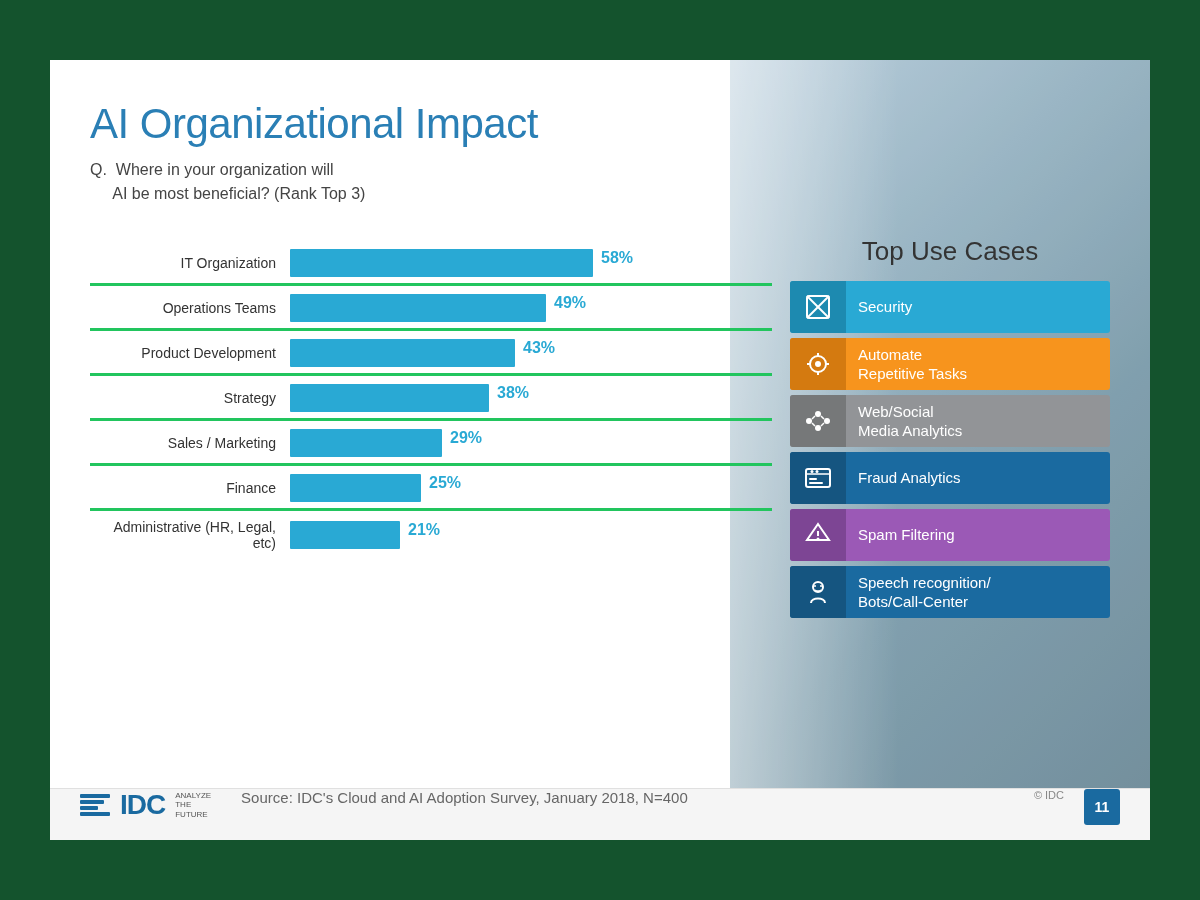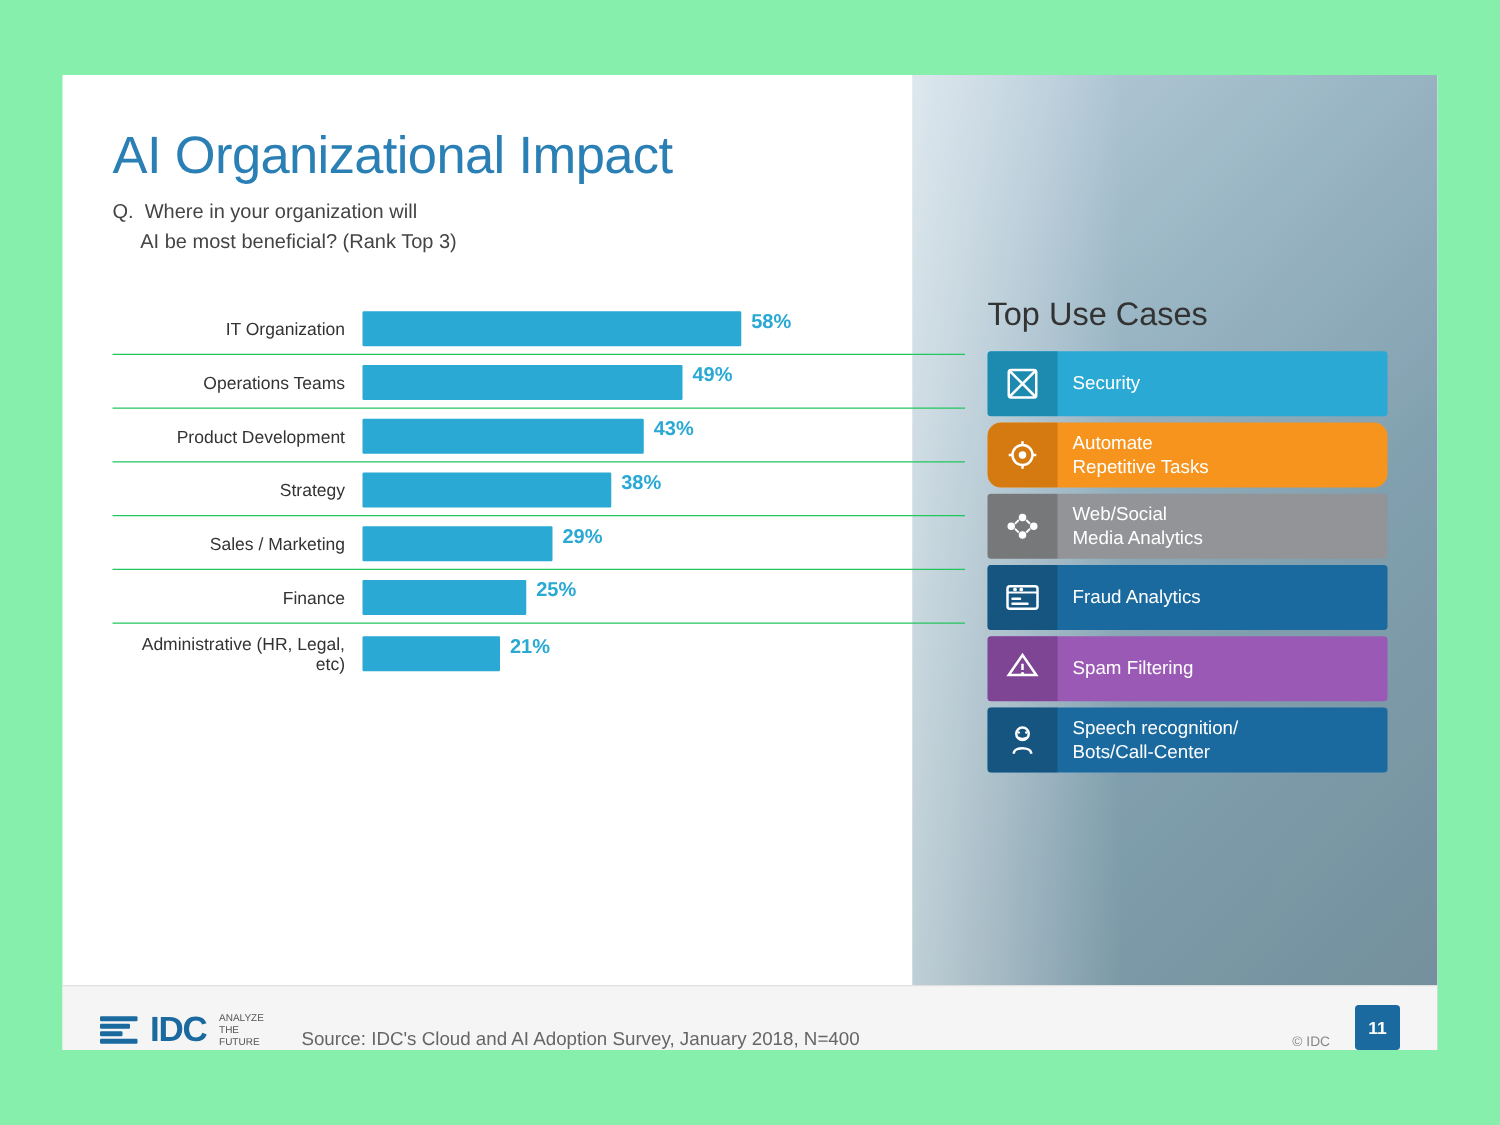--- a/index.html
+++ b/index.html
@@ -7,21 +7,21 @@
       width: 1200px;
       height: 900px;
       background: #111;
       font-family: 'Segoe UI', Arial, sans-serif;
       overflow: hidden;
     }
     .slide-container {
       position: relative;
       width: 1200px;
       height: 900px;
-      background: #86efac;
+      background: #14532d;
       display: flex;
       align-items: center;
       justify-content: center;
     }
     .slide {
       position: relative;
       width: 1100px;
       height: 780px;
       background: #fff;
       overflow: hidden;
@@ -75,21 +75,21 @@
       flex-shrink: 0;
     }
     
     .chart-area {
       padding-top: 5px;
     }
     .chart-row {
       display: flex;
       align-items: center;
       margin-bottom: 2px;
-      border-top: 1px solid #22c55e;
+      border-top: 3px solid #22c55e;
       padding-top: 8px;
       padding-bottom: 4px;
     }
     .chart-row:first-child {
       border-top: none;
     }
     .bar-label {
       width: 200px;
       text-align: right;
       padding-right: 14px;
@@ -113,20 +113,21 @@
       color: #29a9d4;
       font-weight: 600;
       white-space: nowrap;
     }
     
     .use-cases-title {
       font-size: 26px;
       font-weight: 400;
       color: #333;
       margin-bottom: 14px;
+      text-align: center;
     }
     .use-case-item {
       display: flex;
       align-items: center;
       margin-bottom: 5px;
       border-radius: 3px;
       overflow: hidden;
       height: 52px;
     }
     .use-case-icon {
@@ -148,21 +149,21 @@
     }
     
     .footer {
       position: absolute;
       bottom: 0;
       left: 0;
       right: 0;
       height: 52px;
       background: #f5f5f5;
       display: flex;
-      align-items: flex-end;
+      align-items: flex-start;
       padding: 0 30px;
       border-top: 1px solid #e0e0e0;
       z-index: 10;
     }
     .idc-logo {
       display: flex;
       align-items: center;
       gap: 10px;
       margin-right: 20px;
     }
@@ -293,21 +294,21 @@
               <div class="use-case-item" style="background: rgb(41, 169, 212);">
                 <div class="use-case-icon" style="background: rgb(29, 138, 176);">
                   <svg width="30" height="30" viewBox="0 0 30 30" fill="none">
                     <rect x="4" y="4" width="22" height="22" rx="2" stroke="white" stroke-width="2" fill="none"></rect>
                     <line x1="4" y1="4" x2="26" y2="26" stroke="white" stroke-width="2"></line>
                     <line x1="26" y1="4" x2="4" y2="26" stroke="white" stroke-width="2"></line>
                   </svg>
                 </div>
                 <div class="use-case-label">Security</div>
               </div>
-              <div class="use-case-item" style="background: rgb(247, 148, 29); border-radius: 11px;">
+              <div class="use-case-item" style="background: rgb(247, 148, 29);">
                 <div class="use-case-icon" style="background: rgb(212, 122, 16);">
                   <svg width="30" height="30" viewBox="0 0 30 30" fill="none">
                     <circle cx="15" cy="15" r="8" stroke="white" stroke-width="2" fill="none"></circle>
                     <circle cx="15" cy="15" r="3" fill="white"></circle>
                     <line x1="15" y1="7" x2="15" y2="4" stroke="white" stroke-width="2"></line>
                     <line x1="15" y1="26" x2="15" y2="23" stroke="white" stroke-width="2"></line>
                     <line x1="7" y1="15" x2="4" y2="15" stroke="white" stroke-width="2"></line>
                     <line x1="26" y1="15" x2="23" y2="15" stroke="white" stroke-width="2"></line>
                   </svg>
                 </div>

